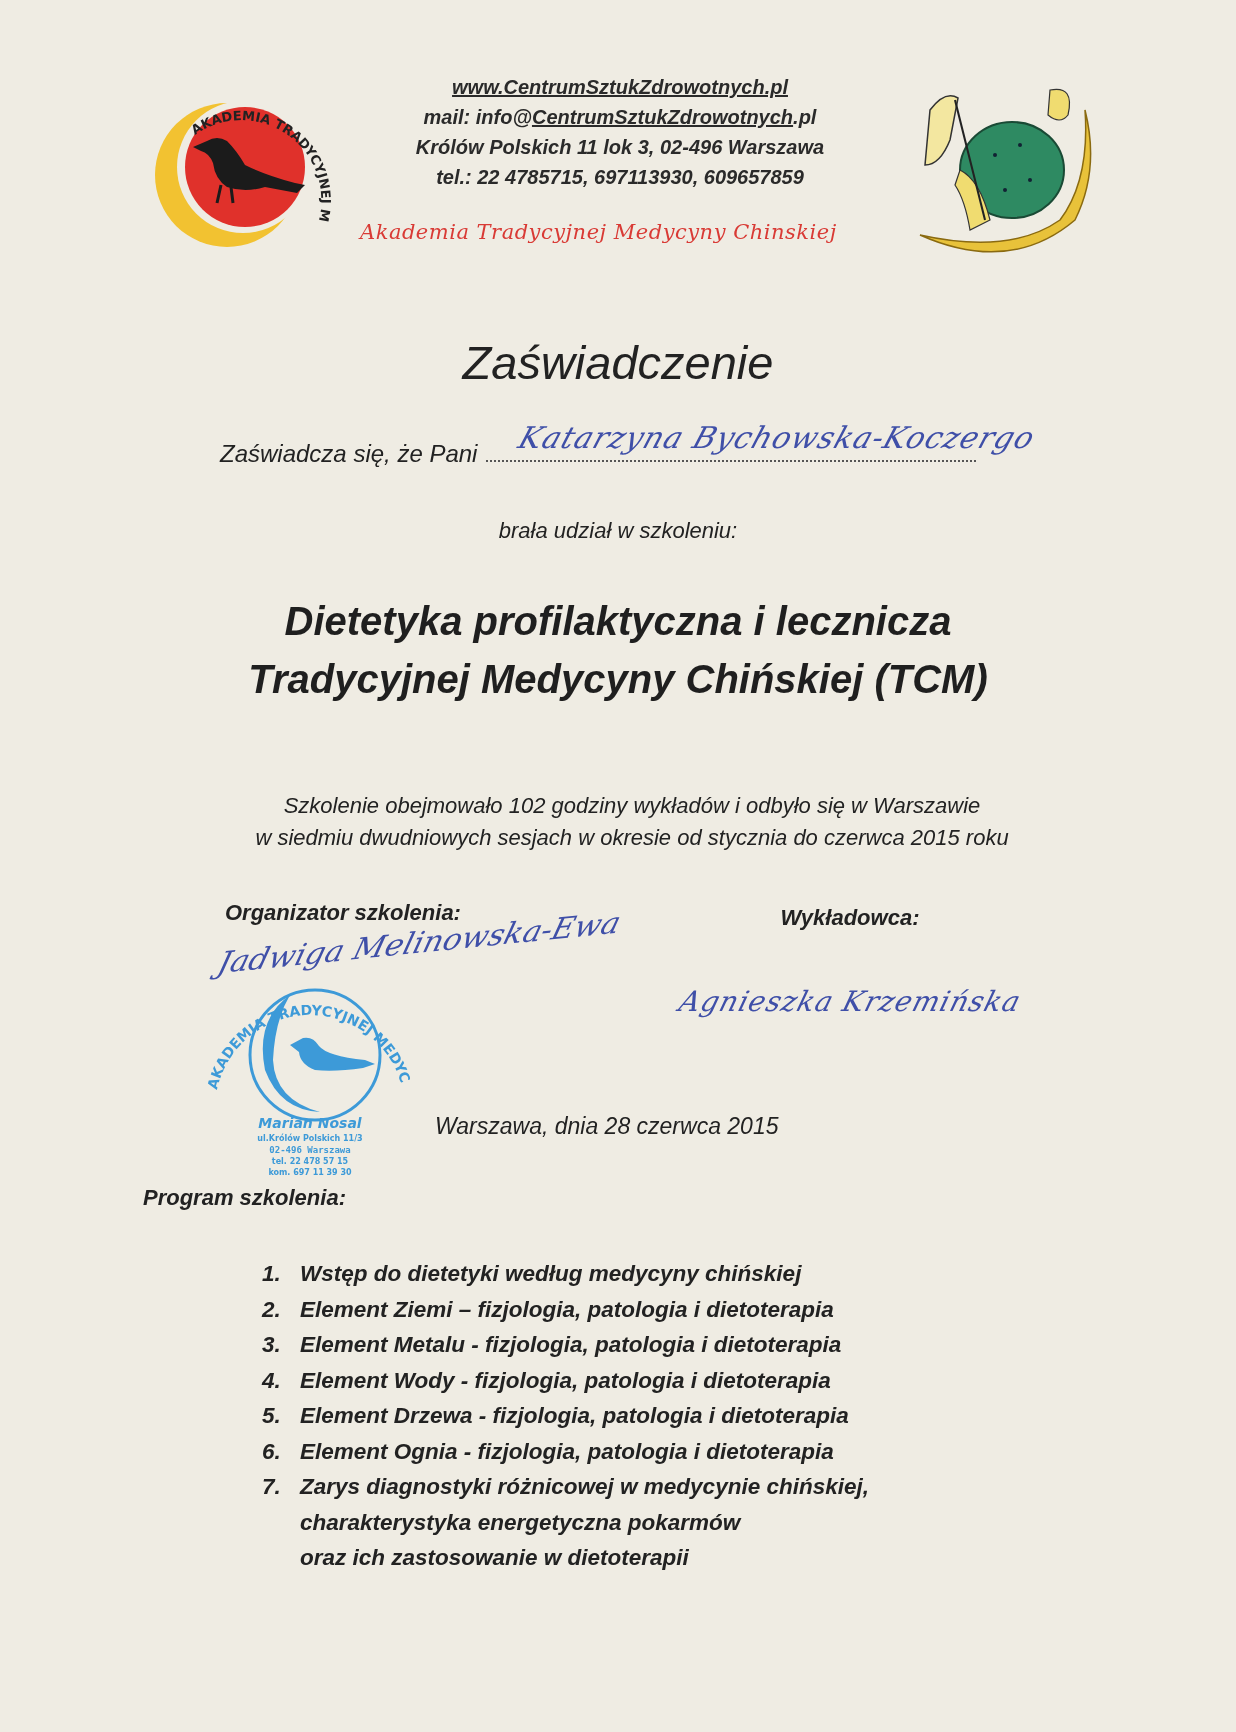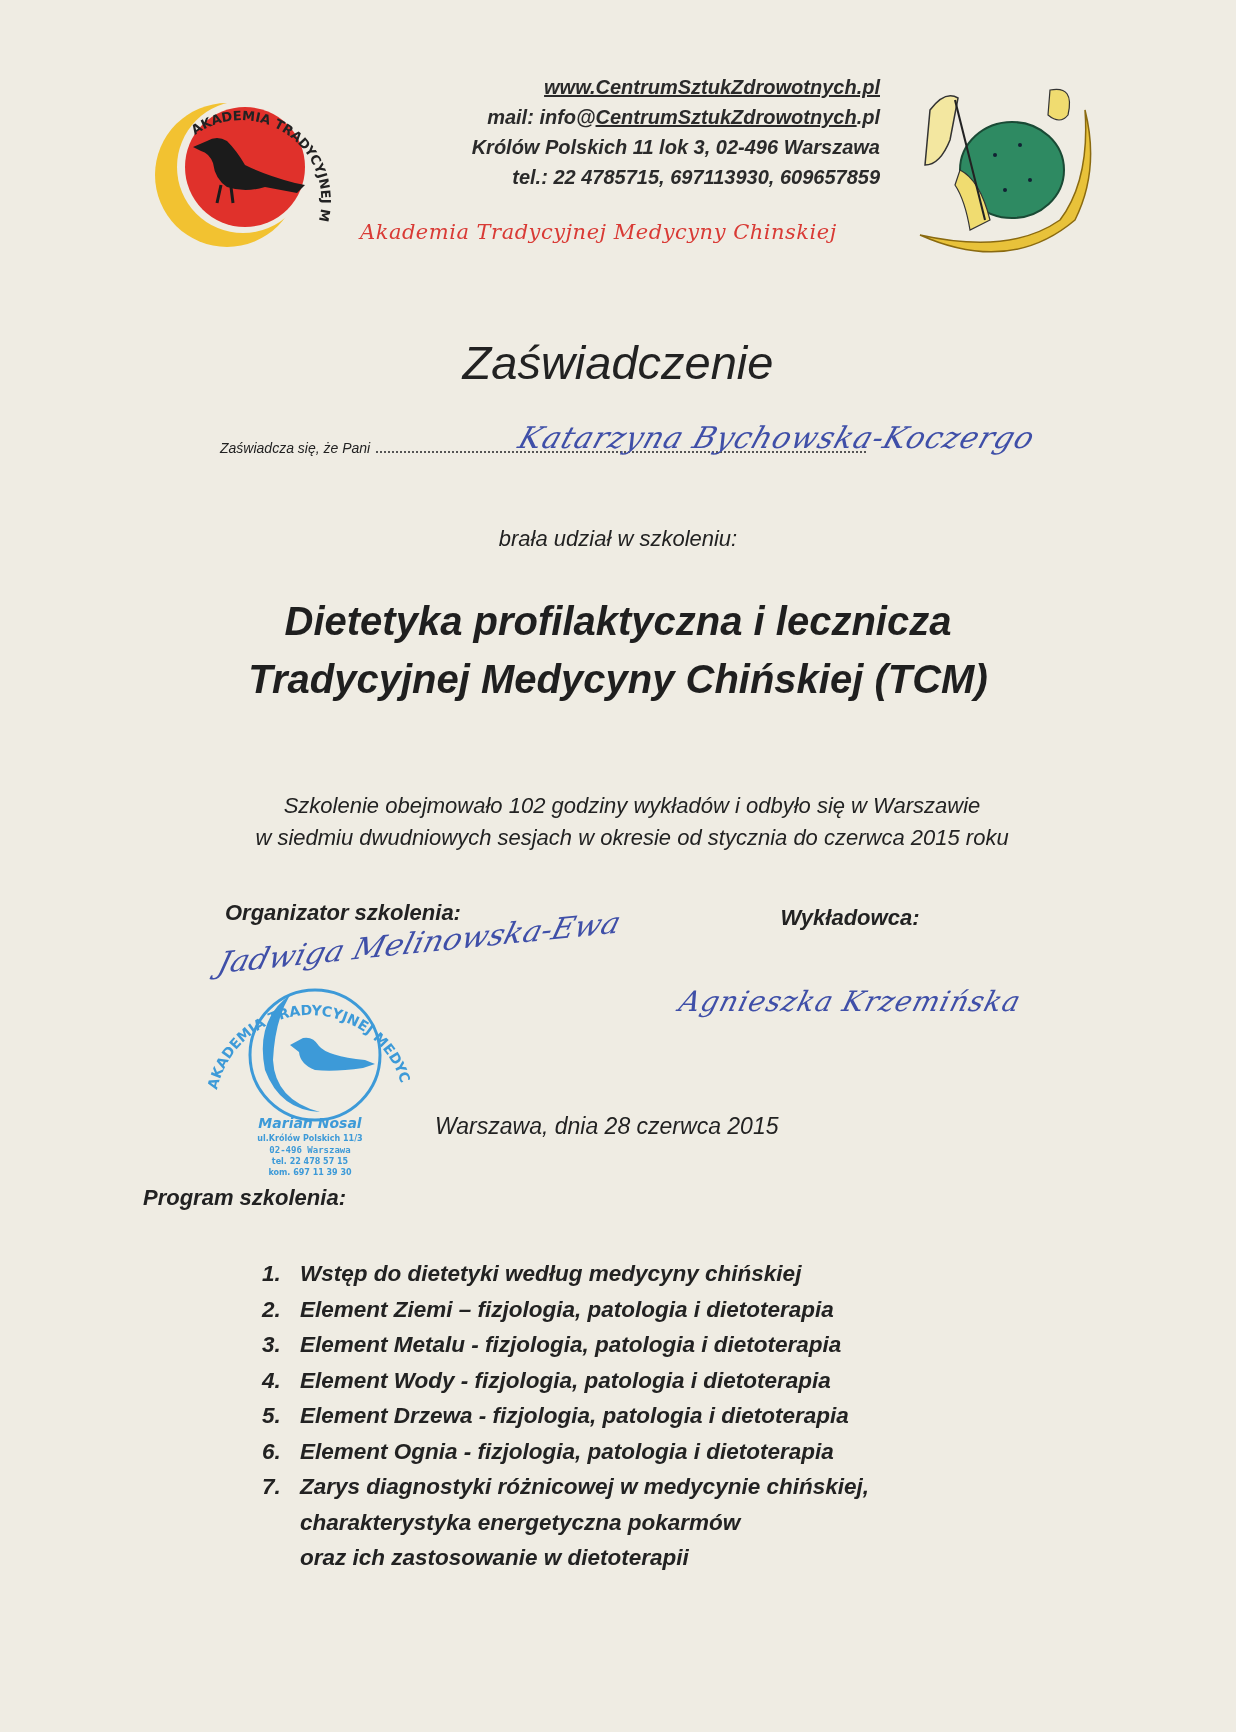--- a/index.html
+++ b/index.html
@@ -6,52 +6,52 @@
   body {
     width: 1236px; height: 1732px;
     background: #efece3;
     position: relative; overflow: hidden;
     font-family: "Liberation Sans", "DejaVu Sans", sans-serif;
     color: #222;
   }
   .abs { position: absolute; }
   .header-contact {
     left: 360px; top: 72px; width: 520px;
-    text-align: right; font-style: italic; font-weight: bold;
+    text-align: center; font-style: italic; font-weight: bold;
     font-size: 20px; line-height: 30px; color: #2a2a2a;
   }
   .header-contact div { white-space: nowrap; }
   .u { text-decoration: underline; }
   .academy-name {
     left: 360px; top: 220px; width: 520px; text-align: left;
     color: #d93a35; font-size: 21px; font-style: italic;
     font-family: "DejaVu Serif", serif; letter-spacing: 0.5px;
   }
   .logo-left { left: 145px; top: 75px; width: 200px; height: 180px; }
   .logo-right { left: 900px; top: 70px; width: 200px; height: 190px; }
   .doc-title {
     left: 0; width: 1236px; top: 335px; text-align: center;
     font-size: 47px; font-style: italic; color: #222;
   }
   .certify-line {
-    left: 220px; top: 440px; width: 790px; font-size: 14px; font-style: italic;
+    left: 220px; top: 440px; width: 790px; font-size: 24px; font-style: italic;
     white-space: nowrap;
   }
   .dots {
     display: inline-block; width: 490px; border-bottom: 2px dotted #555;
     height: 2px; vertical-align: baseline; margin-left: 2px;
   }
   .handwritten-name {
     left: 520px; top: 420px; font-family: "DejaVu Serif", serif;
     font-style: italic; font-size: 30px; color: #3f4fa8; transform: skewX(-18deg);
     white-space: nowrap; letter-spacing: 1px;
   }
   .participated {
     left: 0; width: 1236px; top: 518px; text-align: center;
-    font-size: 22px; font-style: italic; margin-top: 8px;
+    font-size: 22px; font-style: italic;
   }
   .course-title {
     left: 0; width: 1236px; top: 592px; text-align: center;
     font-size: 40px; font-weight: bold; font-style: italic; line-height: 58px;
     color: #1f1f1f;
   }
   .course-desc {
     left: 0; width: 1236px; top: 790px; text-align: center;
     font-size: 22px; font-style: italic; line-height: 32px; padding-left: 14px;
   }

